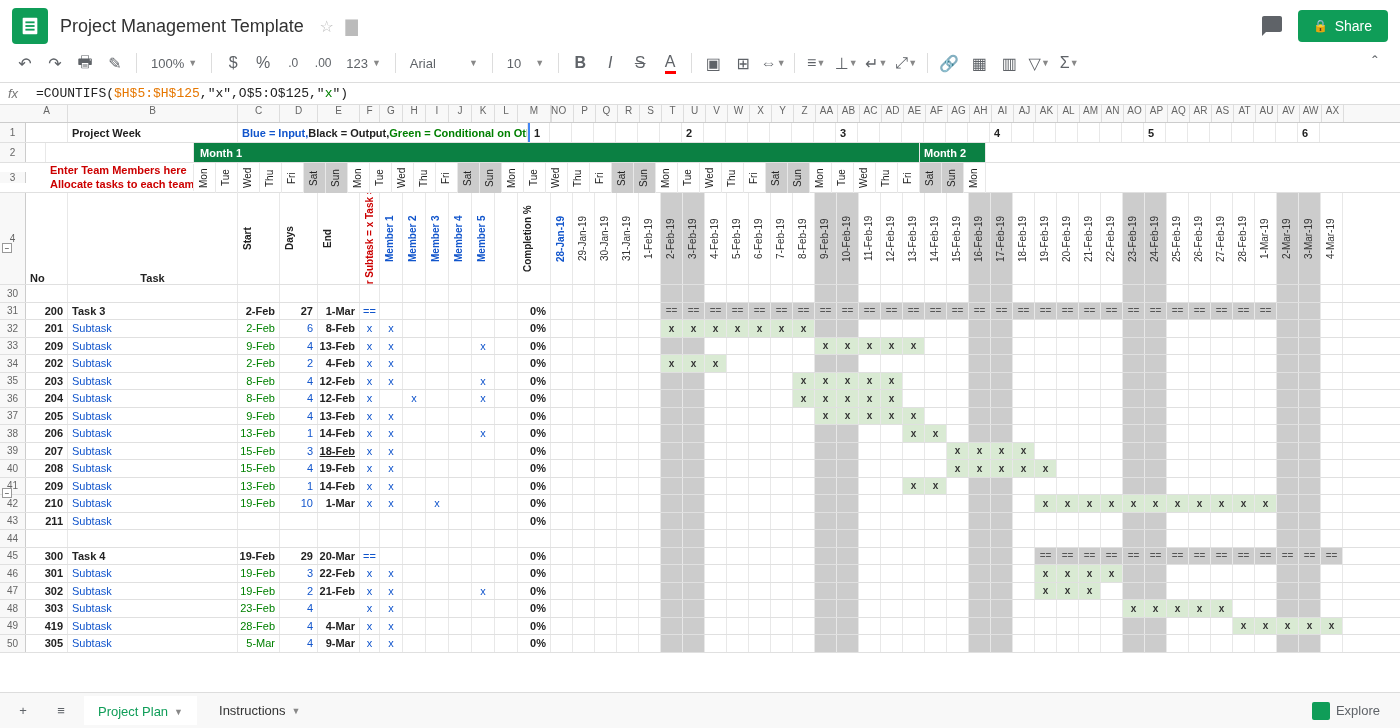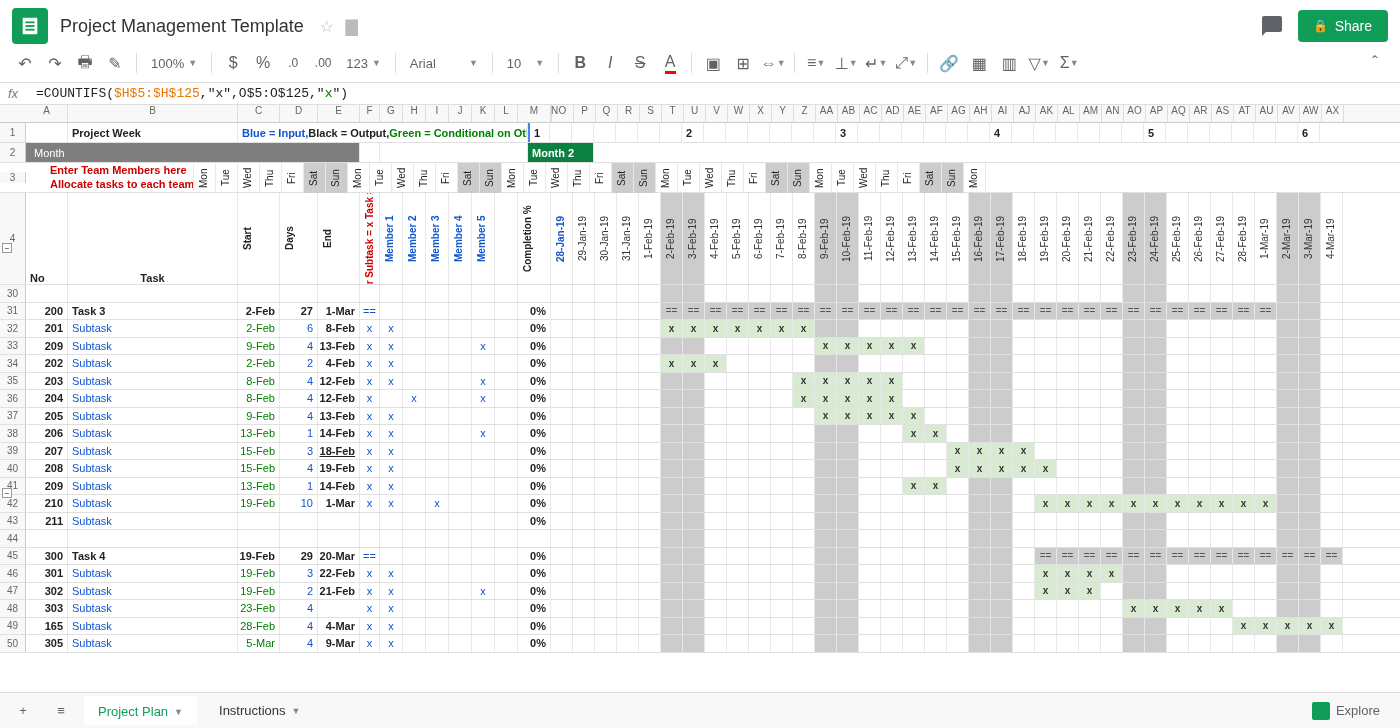--- a/index.html
+++ b/index.html
@@ -254,23 +254,23 @@
         <div class="cell " style="width: 22px;"></div>
         <div class="cell " style="width: 22px;"></div>
         <div class="cell " style="width: 22px;"></div>
         <div class="cell " style="width: 22px;"></div>
         <div class="cell " style="width: 22px;"></div>
         <div class="cell " style="width: 22px;"></div>
         <div class="cell bold" style="width: 22px;">6</div>
       </div>
       <div class="row tall">
         <div class="row-head">2</div>
-        <div class="cell gray-bg" style="width: 334px; padding-left: 8px;">Month</div>
         <div class="cell " style="width: 20px;"></div>
         <div class="cell " style="width: 148px;"></div>
+        <div class="cell green-bg" style="width: 726px; padding-left: 6px;">Month 1</div>
         <div class="cell green-bg" style="width: 66px; padding-left: 4px;">Month 2</div>
       </div>
       <div class="row hdr-row3">
         <div class="row-head">3</div>
         <div class="cell " style="width: 20px;"></div>
         <div class="cell " style="width: 148px;">
           <div class="red-text" style="font-size:11px;line-height:1.2">Enter Team Members here<br>Allocate tasks to each team me</div>
         </div>
         <div class="cell " style="width: 22px; height: 30px;">
           <div class="vtext">Mon</div>
@@ -1509,21 +1509,21 @@
         <div class="cell c-day gantt-x" style="width: 22px;">x</div>
         <div class="cell c-day gantt-x" style="width: 22px;">x</div>
         <div class="cell c-day " style="width: 22px;"></div>
         <div class="cell c-day " style="width: 22px;"></div>
         <div class="cell c-day wkend" style="width: 22px;"></div>
         <div class="cell c-day wkend" style="width: 22px;"></div>
         <div class="cell c-day " style="width: 22px;"></div>
       </div>
       <div class="row ">
         <div class="row-head">49</div>
-        <div class="cell c-a " style="width: 42px;">165</div>
+        <div class="cell c-a " style="width: 42px;">419</div>
         <div class="cell c-b link-text" style="width: 170px;">Subtask</div>
         <div class="cell c-c green-text" style="width: 42px;">28-Feb</div>
         <div class="cell c-d blue-text" style="width: 38px;">4</div>
         <div class="cell c-e bold" style="width: 42px;">4-Mar</div>
         <div class="cell c-f blue-text" style="width: 20px;">x</div>
         <div class="cell c-m blue-text" style="width: 23px;">x</div>
         <div class="cell c-m blue-text" style="width: 23px;"></div>
         <div class="cell c-m blue-text" style="width: 23px;"></div>
         <div class="cell c-m blue-text" style="width: 23px;"></div>
         <div class="cell c-m blue-text" style="width: 23px;"></div>

